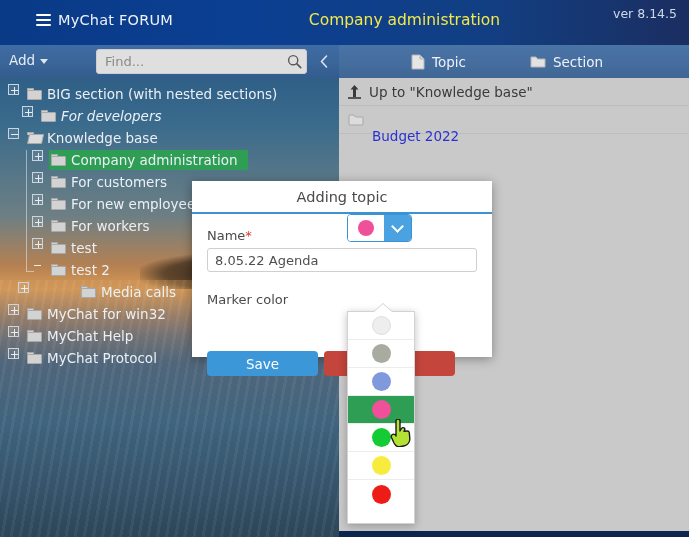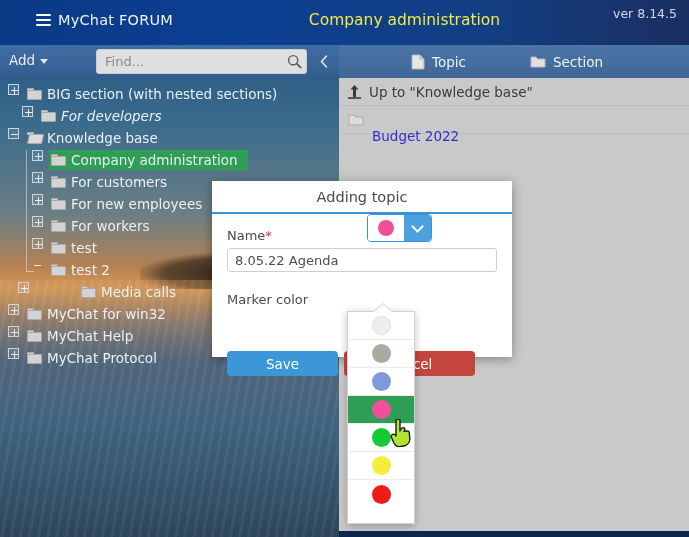--- a/index.html
+++ b/index.html
@@ -155,21 +155,21 @@
   }
   #row-up { color: #3a3a3a; }
   #row-budget .link { color: #2a31cf; margin-top: 32px; }
   #content-bottom-strip {
     position: absolute; left: 0; bottom: 0; width: 350px; height: 6px;
     background: #0e2550;
   }
 
   
   #dialog {
-    position: absolute; left: 212px; top: 181px; width: 300px; height: 176px;
+    position: absolute; left: 192px; top: 181px; width: 300px; height: 176px;
     background: #fff; box-shadow: 0 2px 10px rgba(0,0,0,.35);
   }
   #dialog-titlebar {
     height: 33px; display: flex; align-items: center; justify-content: center;
     border-bottom: 2px solid #3b93d4; font-size: 14.5px; color: #4a4a4a;
   }
   #dialog-body { padding: 14px 15px 0 15px; position: relative; }
   #name-label { font-size: 13px; color: #4a4a4a; margin-bottom: 5px; }
   #name-required { color: #e03b2f; font-size: 13px; }
   #name-input {

